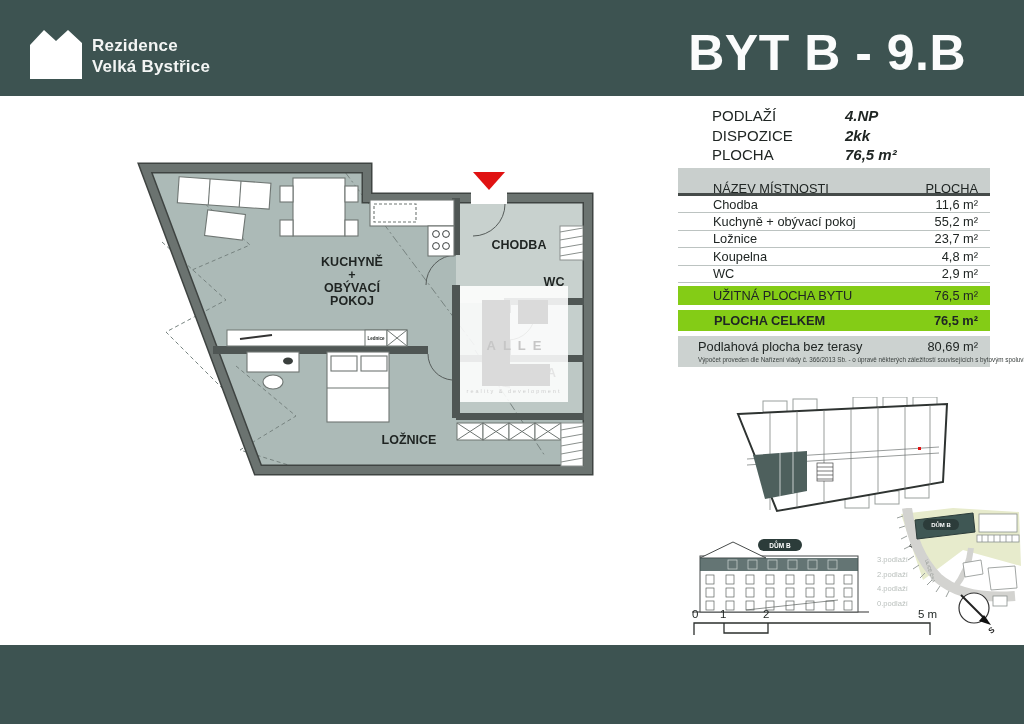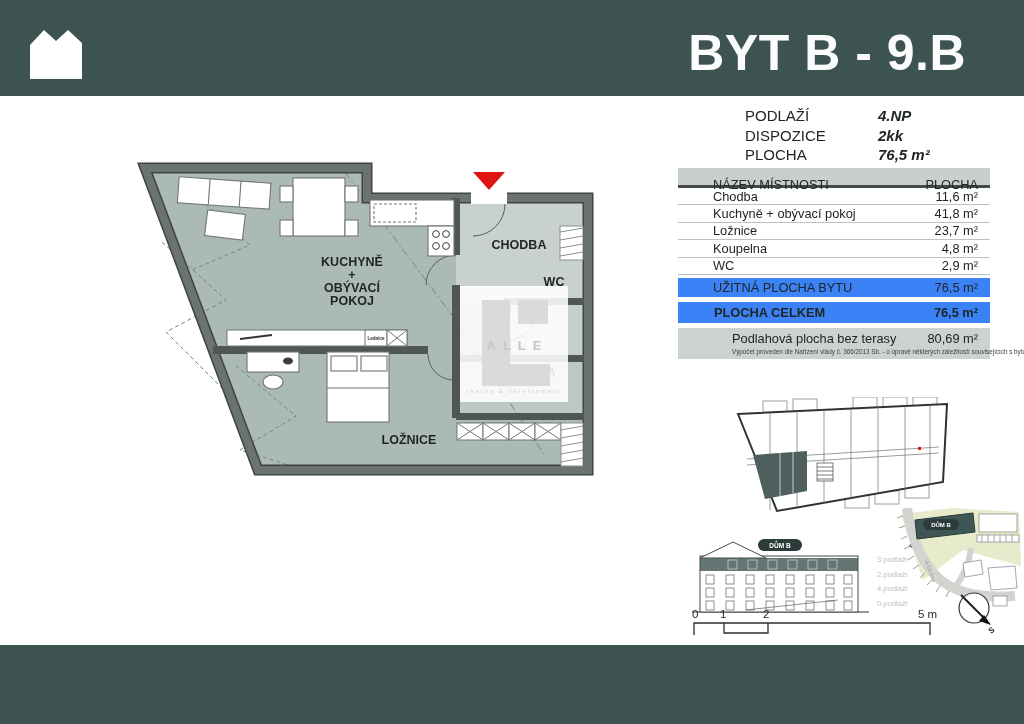--- a/index.html
+++ b/index.html
@@ -12,36 +12,36 @@
   .band.top { top:0; height:96px; }
   .band.bottom { top:645px; height:79px; }
 
   .brand-logo { position:absolute; left:30px; top:25px; }
   .brand-name { position:absolute; left:92px; top:35px; color:#f3f5f4; font-weight:bold;
                 font-size:17px; line-height:21px; letter-spacing:.2px; }
   .unit-title { position:absolute; right:58px; top:24px; color:#fbfcfc; font-weight:bold;
                 font-size:50px; letter-spacing:.5px; }
 
   
-  .info-rows { position:absolute; left:712px; top:107px; width:278px;margin-left:33px; }
+  .info-rows { position:absolute; left:712px; top:107px; width:278px; }
   .info-row { display:flex; height:19.5px; font-size:15px; color:#202624; }
   .info-row .lbl { width:133px; }
   .info-row .val { font-weight:bold;font-style:italic; }
 
   .table { position:absolute; left:678px; top:168px; width:312px; font-size:12.8px; color:#202624; }
-  .t-head { background:#c9cfcd; border-bottom:3px solid #454b49; height:20px;
+  .t-head { background:#c9cfcd; border-bottom:3px solid #454b49; height:28px;
             display:flex; justify-content:space-between; align-items:center;
             padding:16px 12px 0 35px; font-size:12.8px; }
   .t-row { display:flex; justify-content:space-between; align-items:center; height:17.4px;
            padding:0 12px 0 35px; border-bottom:1px solid #bcc3c1; }
   .t-row:last-of-type { border-bottom:none; }
-  .t-band { background:#3b82f6; display:flex; justify-content:space-between; align-items:center;
+  .t-band { background:#84cc16; display:flex; justify-content:space-between; align-items:center;
             padding:0 12px 0 35px; height:19px; margin-top:3px; }
   .t-band.total { height:21px; font-weight:bold; margin-top:5px;padding-left:36px; }
-  .t-extra { background:#ccd2d0; margin-top:5px; padding:3px 12px 4px 54px; }
+  .t-extra { background:#ccd2d0; margin-top:5px; padding:3px 12px 4px 20px; }
   .t-extra .x-row { display:flex; justify-content:space-between; align-items:center; height:16px; }
   .t-extra .x-note { font-size:6.3px; color:#3c4240; margin-top:1px; white-space:nowrap; }
 
   
   .plan { position:absolute; left:130px; top:150px; }
   .plan text { font-weight:bold; fill:#1f2422; }
 
   .watermark { position:absolute; left:460px; top:286px; width:108px; height:116px;
                background:rgba(255,255,255,.88); }
   .wm-name { position:absolute; left:0; right:0; top:52px; text-align:center;
@@ -61,20 +61,24 @@
 </style>
 </head>
 <body>
 
 <div class="page">
 
   <div class="band top">
     <svg class="brand-logo" width="52" height="54" viewBox="0 0 52 54">
       <polygon points="0,54 0,20 14,5 26,16 38,5 52,18 52,54" fill="#ffffff"></polygon>
     </svg>
+    <div class="brand-name">
+      <div>Rezidence</div>
+      <div>Velká Bystřice</div>
+    </div>
     <div class="unit-title">BYT B - 9.B</div>
   </div>
 
   <div class="info-rows">
     <div class="info-row">
       <span class="lbl">PODLAŽÍ</span>
       <span class="val">4.NP</span>
     </div>
     <div class="info-row">
       <span class="lbl">DISPOZICE</span>
@@ -90,21 +94,21 @@
     <div class="t-head">
       <span>NÁZEV MÍSTNOSTI</span>
       <span>PLOCHA</span>
     </div>
     <div class="t-row">
       <span>Chodba</span>
       <span>11,6 m²</span>
     </div>
     <div class="t-row">
       <span>Kuchyně + obývací pokoj</span>
-      <span>41,8 m²</span>
+      <span>55,2 m²</span>
     </div>
     <div class="t-row">
       <span>Ložnice</span>
       <span>23,7 m²</span>
     </div>
     <div class="t-row">
       <span>Koupelna</span>
       <span>4,8 m²</span>
     </div>
     <div class="t-row">

